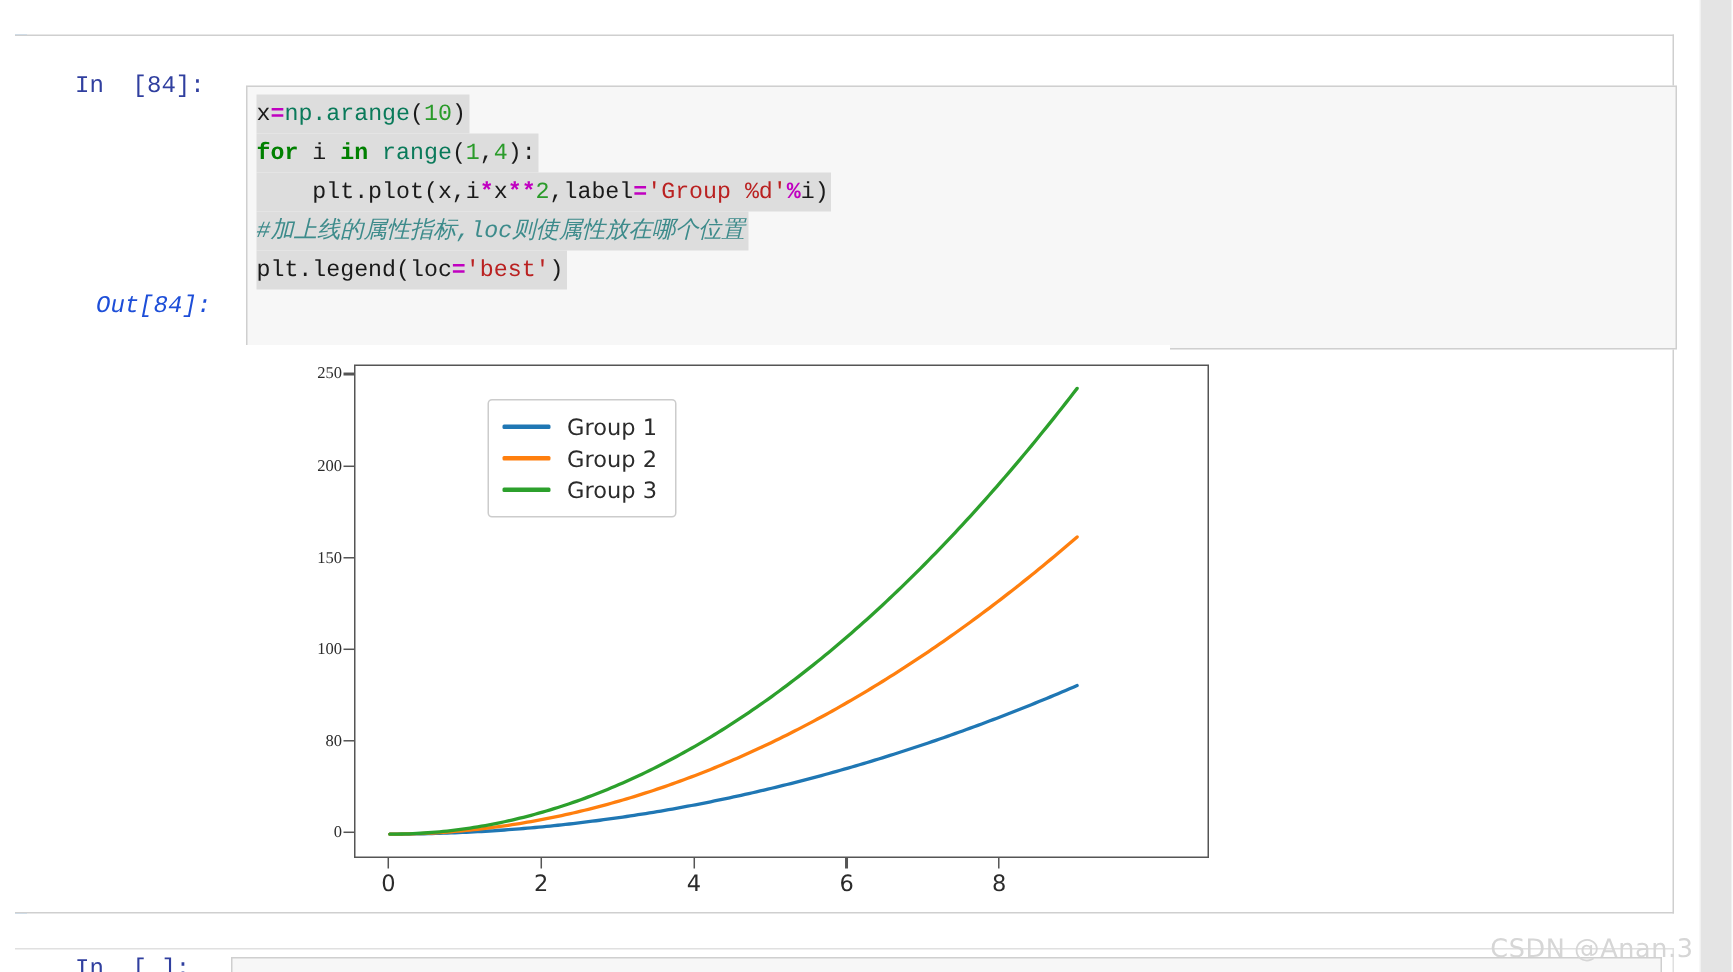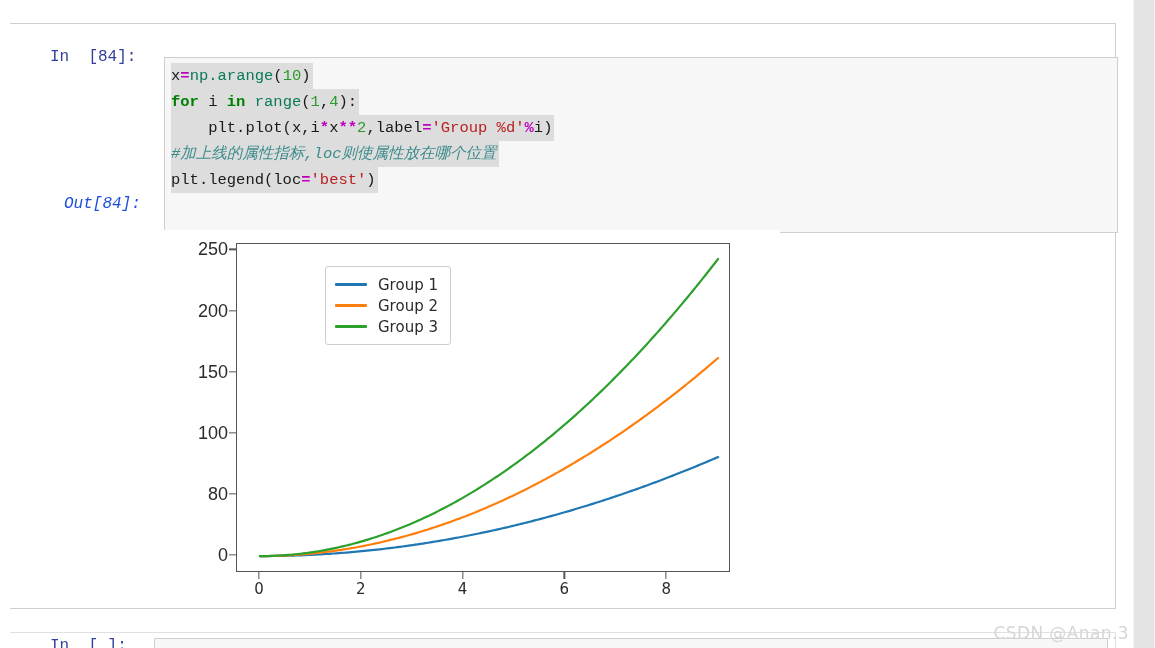--- a/index.html
+++ b/index.html
@@ -99,33 +99,33 @@
   
   .figure {
     position: absolute;
     left: 160px; top: 230px;
     width: 620px; height: 368px;
     background: #ffffff;
   }
   .axes {
     position: absolute;
     left: 76px; top: 13px;
-    width: 494px; height: 329px;
+    width: 570px; height: 329px;
     border: 1.3px solid #555555;
     background: #ffffff;
     box-sizing: border-box;
   }
   .plot-svg { position: absolute; left: 0; top: 0; }
 
   
   .ytick {
     position: absolute;
     right: 552px;
-    font-family: Liberation Sans, sans-serif;
-    font-size: 18px;
+    font-family: Liberation Serif, serif;
+    font-size: 11px;
     color: #2b2b2b;
     text-align: right;
     transform: translateY(-50%);
     white-space: pre;
   }
   .ytick-mark {
     position: absolute;
     left: 69px;
     width: 7px; height: 1.3px;
     background: #555555;

